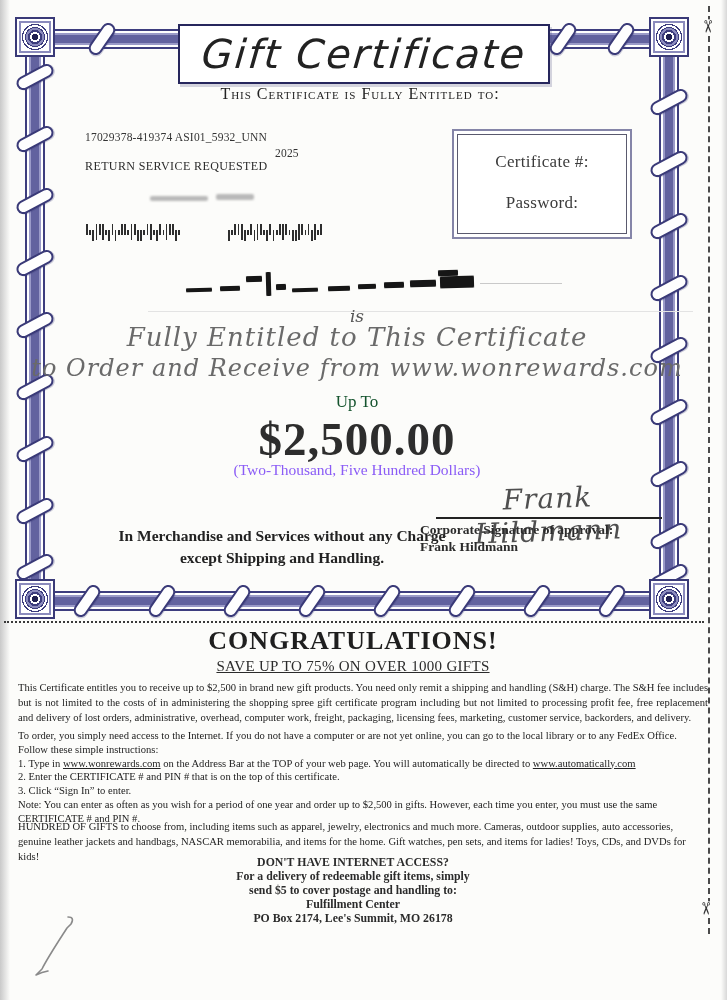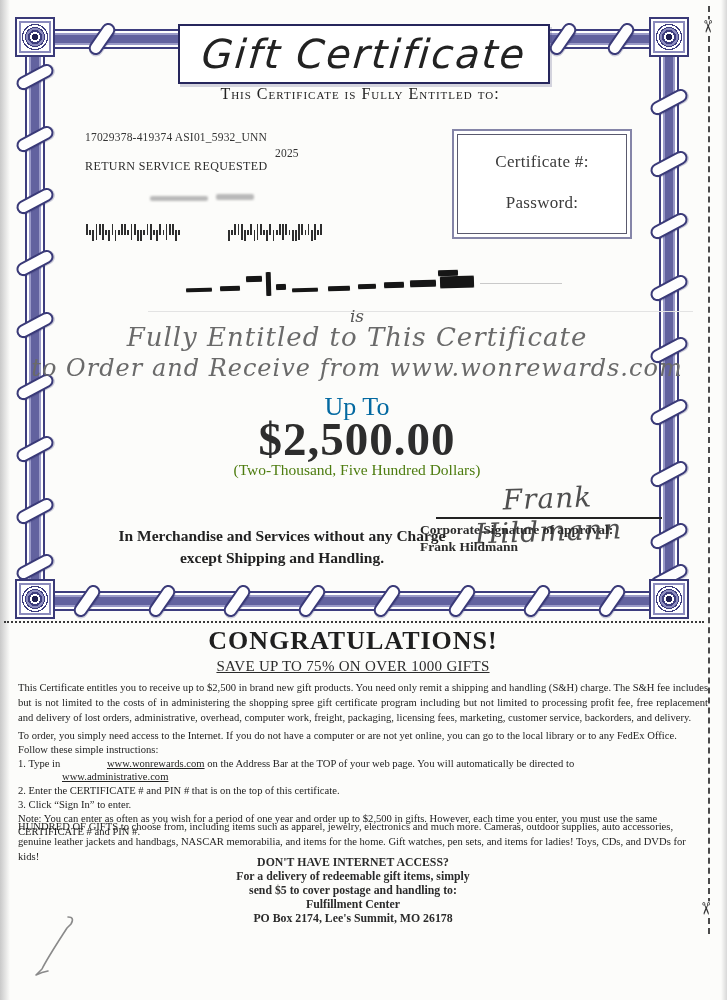--- a/index.html
+++ b/index.html
@@ -63,23 +63,23 @@
   .cred-label.second { margin-top:21px; }
 
   
   .redacted { position:absolute; left:186px; top:266px; width:310px; height:42px; }
   .frag { position:absolute; background:#161616; filter:blur(.5px); border-radius:1px; }
   .center-line { position:absolute; left:2px; width:710px; text-align:center; }
   .script { font-family:"DejaVu Serif", serif; font-style:italic; color:#6a6a6a; }
   .is-line { top:306px; font-size:17px; color:#555; }
   .ent1 { top:322px; font-size:26px; letter-spacing:1px; }
   .ent2 { top:354px; font-size:24px; letter-spacing:1px; }
-  .upto { top:392px; font-size:26px; color:#0369a1; }
+  .upto { top:392px; font-size:17px; color:#14532d; }
   .amount { top:412px; font-size:47px; font-weight:bold; letter-spacing:1px; color:#2d2d2d; }
-  .words { top:461px; font-size:15.5px; color:#4d7c0f; }
+  .words { top:461px; font-size:15.5px; color:#8b5cf6; }
 
   .merch { position:absolute; left:72px; top:525px; width:420px; text-align:center; font-weight:bold;
     font-size:15.5px; line-height:1.4; color:#222; }
 
   .sig-script { position:absolute; left:428px; top:482px; width:240px; text-align:center; font-size:28px;
     letter-spacing:1px; color:#4f4f4f; transform:rotate(-2deg); }
   .sig-line { position:absolute; left:436px; top:517px; width:226px; height:2px; background:#222; }
   .sig-label { position:absolute; left:420px; width:250px; text-align:left; font-weight:bold; font-size:13.5px; }
   .sig-l1 { top:522px; }
   .sig-l2 { top:539px; }
@@ -87,21 +87,21 @@
   
   .perf { position:absolute; left:4px; top:621px; width:700px; border-top:2px dotted #3a3a3a; }
   .headline { position:absolute; left:0; top:626px; width:706px; text-align:center; font-weight:bold;
     font-size:26px; letter-spacing:1px; color:#1f1f1f; }
   .deal { position:absolute; left:0; top:658px; width:706px; text-align:center; font-size:15px; }
   .deal span { text-decoration:underline; letter-spacing:.3px; }
   .body-text { position:absolute; left:18px; width:690px; font-size:10.6px; line-height:1.42; color:#222; }
   .p1 { top:680px; text-align:justify; }
   .block2 { top:729px; line-height:1.3; }
   .p3 { top:819px; }
-  .link { text-decoration:underline;margin-left:44px; }
+  .link { text-decoration:underline; }
   .noinet { position:absolute; left:0; top:856px; width:706px; text-align:center; font-weight:bold;
     font-size:11.8px; line-height:1.18; }
 
   
   .cutline { position:absolute; left:708px; top:6px; height:928px; border-left:2px dashed #4a4a4a; }
   .scissors { position:absolute; font-size:17px; color:#333; transform:rotate(90deg); background:#fcfcfa; line-height:1; }
   .sc-top { left:700px; top:18px; }
   .sc-bottom { left:698px; top:900px; }
 
   .penmark { position:absolute; left:18px; top:905px; }
@@ -280,21 +280,21 @@
   <div class="headline">CONGRATULATIONS!</div>
   <div class="deal">
     <span>SAVE UP TO 75% ON OVER 1000 GIFTS</span>
   </div>
 
   <div class="body-text p1">This Certificate entitles you to receive up to $2,500 in brand new gift products. You need only remit a shipping and handling (S&amp;H) charge. The S&amp;H fee includes but is not limited to the costs of in administering the shopping spree gift certificate program including but not limited to processing profit fee, free replacement and delivery of lost orders, administrative, overhead, computer work, freight, packaging, licensing fees, marketing, customer service, backorders, and delivery.</div>
 
   <div class="body-text block2">
     <div>To order, you simply need access to the Internet. If you do not have a computer or are not yet online, you can go to the local library or to any FedEx Office.</div>
     <div>Follow these simple instructions:</div>
-    <div><span>1. Type in </span><span class="link">www.wonrewards.com</span><span> on the Address Bar at the TOP of your web page. You will automatically be directed to </span><span class="link">www.administrative.com</span></div>
+    <div><span>1. Type in </span><span class="link">www.wonrewards.com</span><span> on the Address Bar at the TOP of your web page. You will automatically be directed to </span><span class="link">www.automatically.com</span></div>
     <div>2. Enter the CERTIFICATE # and PIN # that is on the top of this certificate.</div>
     <div>3. Click “Sign In” to enter.</div>
     <div>Note: You can enter as often as you wish for a period of one year and order up to $2,500 in gifts. However, each time you enter, you must use the same CERTIFICATE # and PIN #.</div>
   </div>
 
   <div class="body-text p3">HUNDRED OF GIFTS to choose from, including items such as apparel, jewelry, electronics and much more. Cameras, outdoor supplies, auto accessories, genuine leather jackets and handbags, NASCAR memorabilia, and items for the home.  Gift watches, pen sets, and items for ladies!  Toys, CDs, and DVDs for kids!</div>
 
   <div class="noinet">
     <div>DON'T HAVE INTERNET ACCESS?</div>
     <div>For a delivery of redeemable gift items, simply</div>

